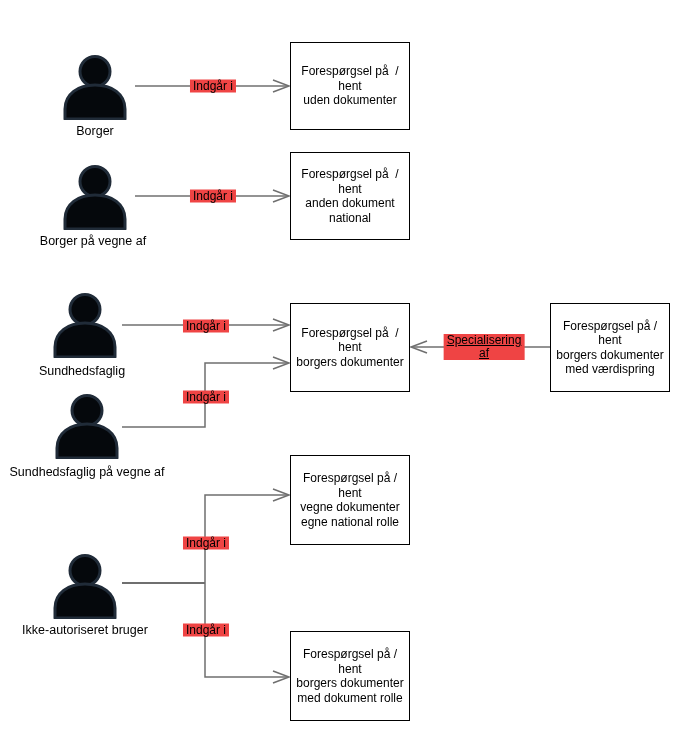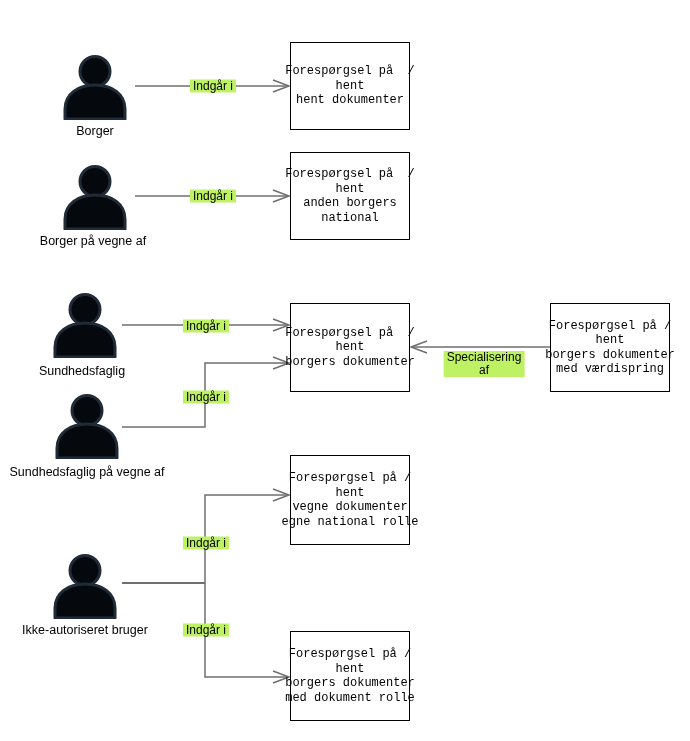--- a/index.html
+++ b/index.html
@@ -13,24 +13,24 @@
   .actor{position:absolute;z-index:2;}
   .actor-label{
     position:absolute;z-index:2;width:220px;text-align:center;
     font-size:12.5px;line-height:14px;color:#000;white-space:nowrap;
   }
   .usecase{
     position:absolute;z-index:2;background:#ffffff;border:1px solid #000000;
     display:flex;flex-direction:column;justify-content:center;align-items:center;
     text-align:center;font-size:12px;line-height:14.5px;box-sizing:border-box;
   }
-  .usecase .line{display:block;white-space:pre;font-family:Liberation Mono, monospace;}
+  .usecase .line{display:block;white-space:pre;}
   .edge-label{
     position:absolute;z-index:3;transform:translate(-50%,-50%);
-    background:#bef264;padding:0 3px;font-size:12px;line-height:13px;
+    background:#ef4444;padding:0 3px;font-size:12px;line-height:13px;
     color:#000;text-align:center;white-space:pre-line;
   }
 </style>
 </head>
 <body>
 
 <div class="canvas">
 
   <svg class="wires" width="690" height="741" viewBox="0 0 690 741">
     <path class="wire" d="M135 86 H288"></path>
@@ -92,27 +92,27 @@
     <svg width="68" height="66" viewBox="0 0 68 66">
       <circle cx="34" cy="17.5" r="15" fill="#05080c" stroke="#202b38" stroke-width="3"></circle>
       <path d="M4 65 L4 55 C4 40 17 31 34 31 C51 31 64 40 64 55 L64 65 Z" fill="#05080c" stroke="#202b38" stroke-width="3" stroke-linejoin="round"></path>
     </svg>
   </div>
   <div class="actor-label" style="left:-25px;top:623px;">Ikke-autoriseret bruger</div>
 
   <div class="usecase" style="left:290px;top:42px;width:120px;height:88px;">
     <span class="line">Forespørgsel på  /</span>
     <span class="line">hent</span>
-    <span class="line">hent dokumenter</span>
+    <span class="line">uden dokumenter</span>
   </div>
 
   <div class="usecase" style="left:290px;top:152px;width:120px;height:88px;">
     <span class="line">Forespørgsel på  /</span>
     <span class="line">hent</span>
-    <span class="line">anden borgers</span>
+    <span class="line">anden dokument</span>
     <span class="line">national</span>
   </div>
 
   <div class="usecase" style="left:290px;top:303px;width:120px;height:89px;">
     <span class="line">Forespørgsel på  /</span>
     <span class="line">hent</span>
     <span class="line">borgers dokumenter</span>
   </div>
 
   <div class="usecase" style="left:550px;top:303px;width:120px;height:89px;">
@@ -133,18 +133,18 @@
     <span class="line">Forespørgsel på /</span>
     <span class="line">hent</span>
     <span class="line">borgers dokumenter</span>
     <span class="line">med dokument rolle</span>
   </div>
 
   <div class="edge-label" style="left:213px;top:86px;">Indgår i</div>
   <div class="edge-label" style="left:213px;top:196px;">Indgår i</div>
   <div class="edge-label" style="left:206px;top:326px;">Indgår i</div>
   <div class="edge-label" style="left:206px;top:397px;">Indgår i</div>
-  <div class="edge-label" style="left:484px;top:364px;">Specialisering
+  <div class="edge-label" style="left:484px;top:347px;text-decoration:underline;">Specialisering
 af</div>
   <div class="edge-label" style="left:206px;top:543px;">Indgår i</div>
   <div class="edge-label" style="left:206px;top:630px;">Indgår i</div>
 
 </div>
 
 </body></html>

